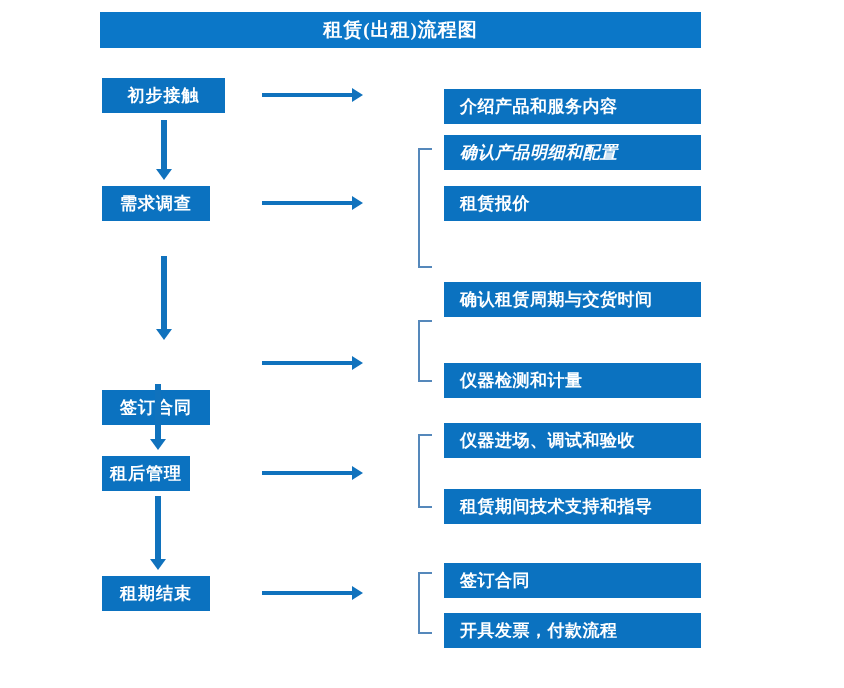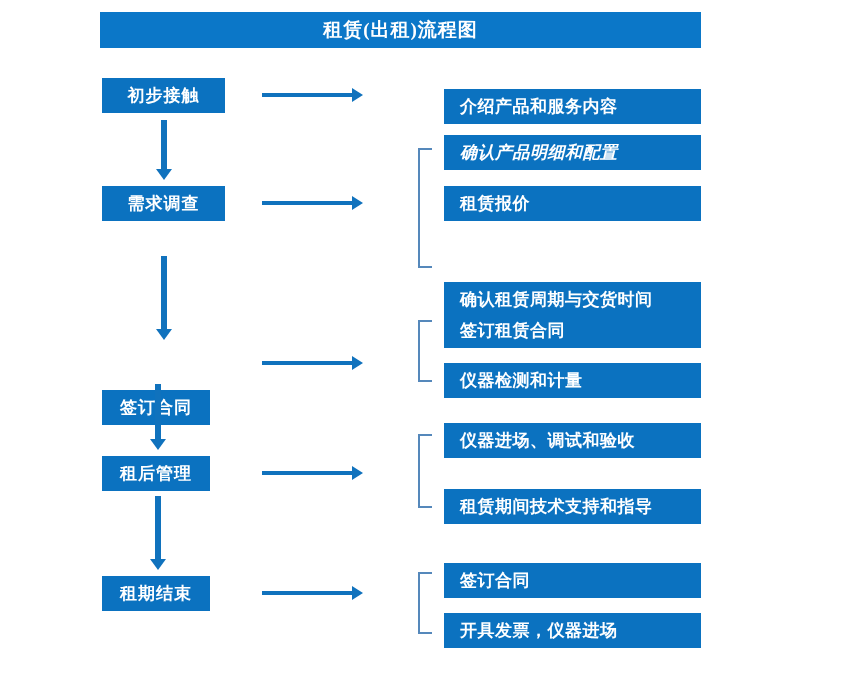--- a/index.html
+++ b/index.html
@@ -101,29 +101,29 @@
 <body>
 
 <div class="canvas">
 
   <div class="title-bar">租赁(出租)流程图</div>
 
   <div class="node left" style="left:102px; top:78px; width:123px;">
     <span>初步接触</span>
   </div>
 
-  <div class="node left" style="left:102px; top:186px; width:123px;">
+  <div class="node left" style="left:102px; top:186px; width:108px;">
     <span>需求调查</span>
   </div>
 
   <div class="node left" style="left:102px; top:346px; width:108px;margin-top:44px;">
     <span>签订合同</span>
   </div>
 
-  <div class="node left" style="left:102px; top:456px; width:108px;">
+  <div class="node left" style="left:102px; top:456px; width:88px;">
     <span>租后管理</span>
   </div>
 
   <div class="node left" style="left:102px; top:576px; width:108px;">
     <span>租期结束</span>
   </div>
 
   <div class="v-arrow" style="left:156px; top:120px; height:60px;">
     <div class="shaft" style="height:49px;"></div>
     <div class="head"></div>
@@ -183,37 +183,34 @@
   </div>
 
   <div class="node right" style="top:186px;">
     <span>租赁报价</span>
   </div>
 
   <div class="node right" style="top:245px;margin-top:37px;">
     <span>确认租赁周期与交货时间</span>
   </div>
 
-  <div class="node right" style="top:313px;">
-    <span>签订租赁合同</span>
-  </div>
 
   <div class="node right" style="top:363px;">
     <span>仪器检测和计量</span>
   </div>
 
   <div class="node right" style="top:489px;">
     <span>租赁期间技术支持和指导</span>
   </div>
 
   <div class="node right" style="top:423px;">
     <span>仪器进场、调试和验收</span>
   </div>
 
   <div class="node right" style="top:563px;">
     <span>签订合同</span>
   </div>
 
   <div class="node right" style="top:613px;">
-    <span>开具发票，仪器进场</span>
+    <span>开具发票，付款流程</span>
   </div>
 
 </div>
 
 </body></html>

